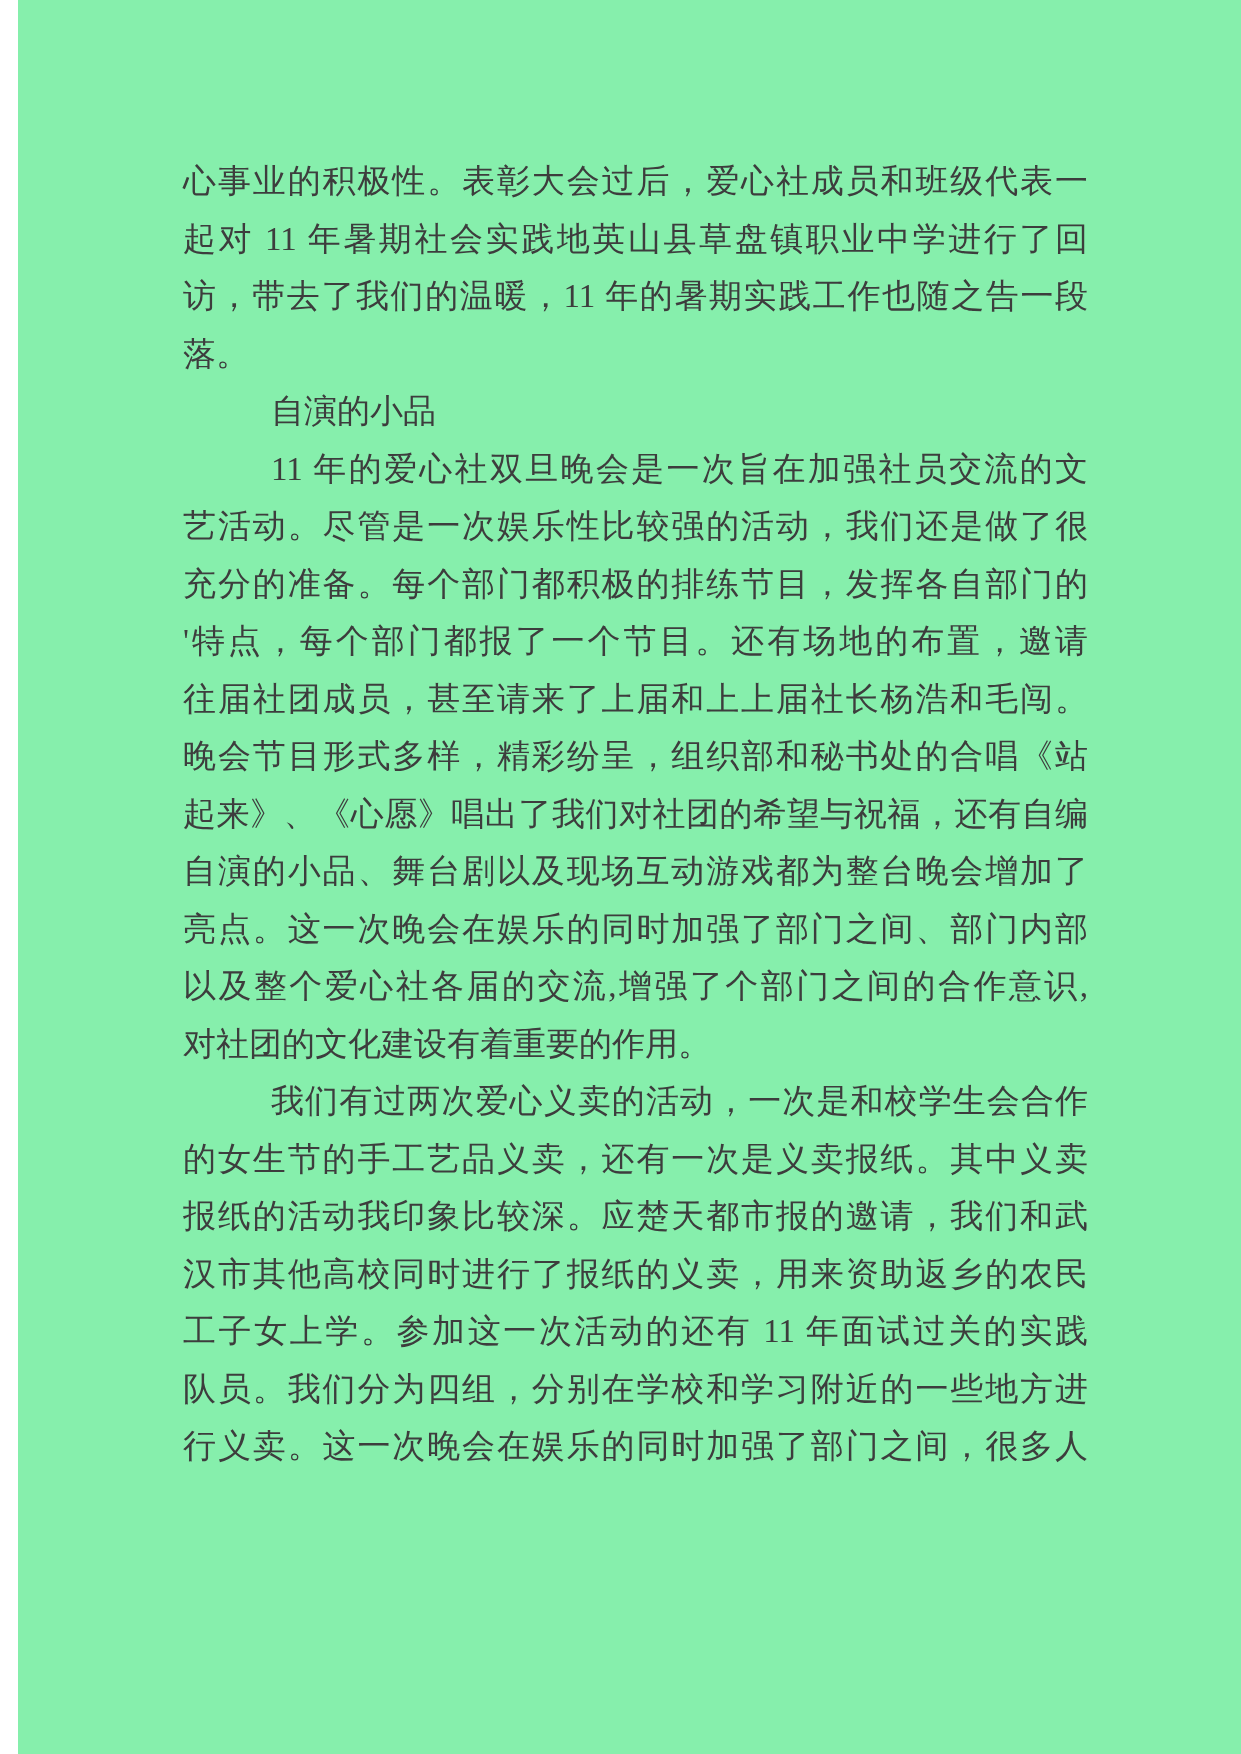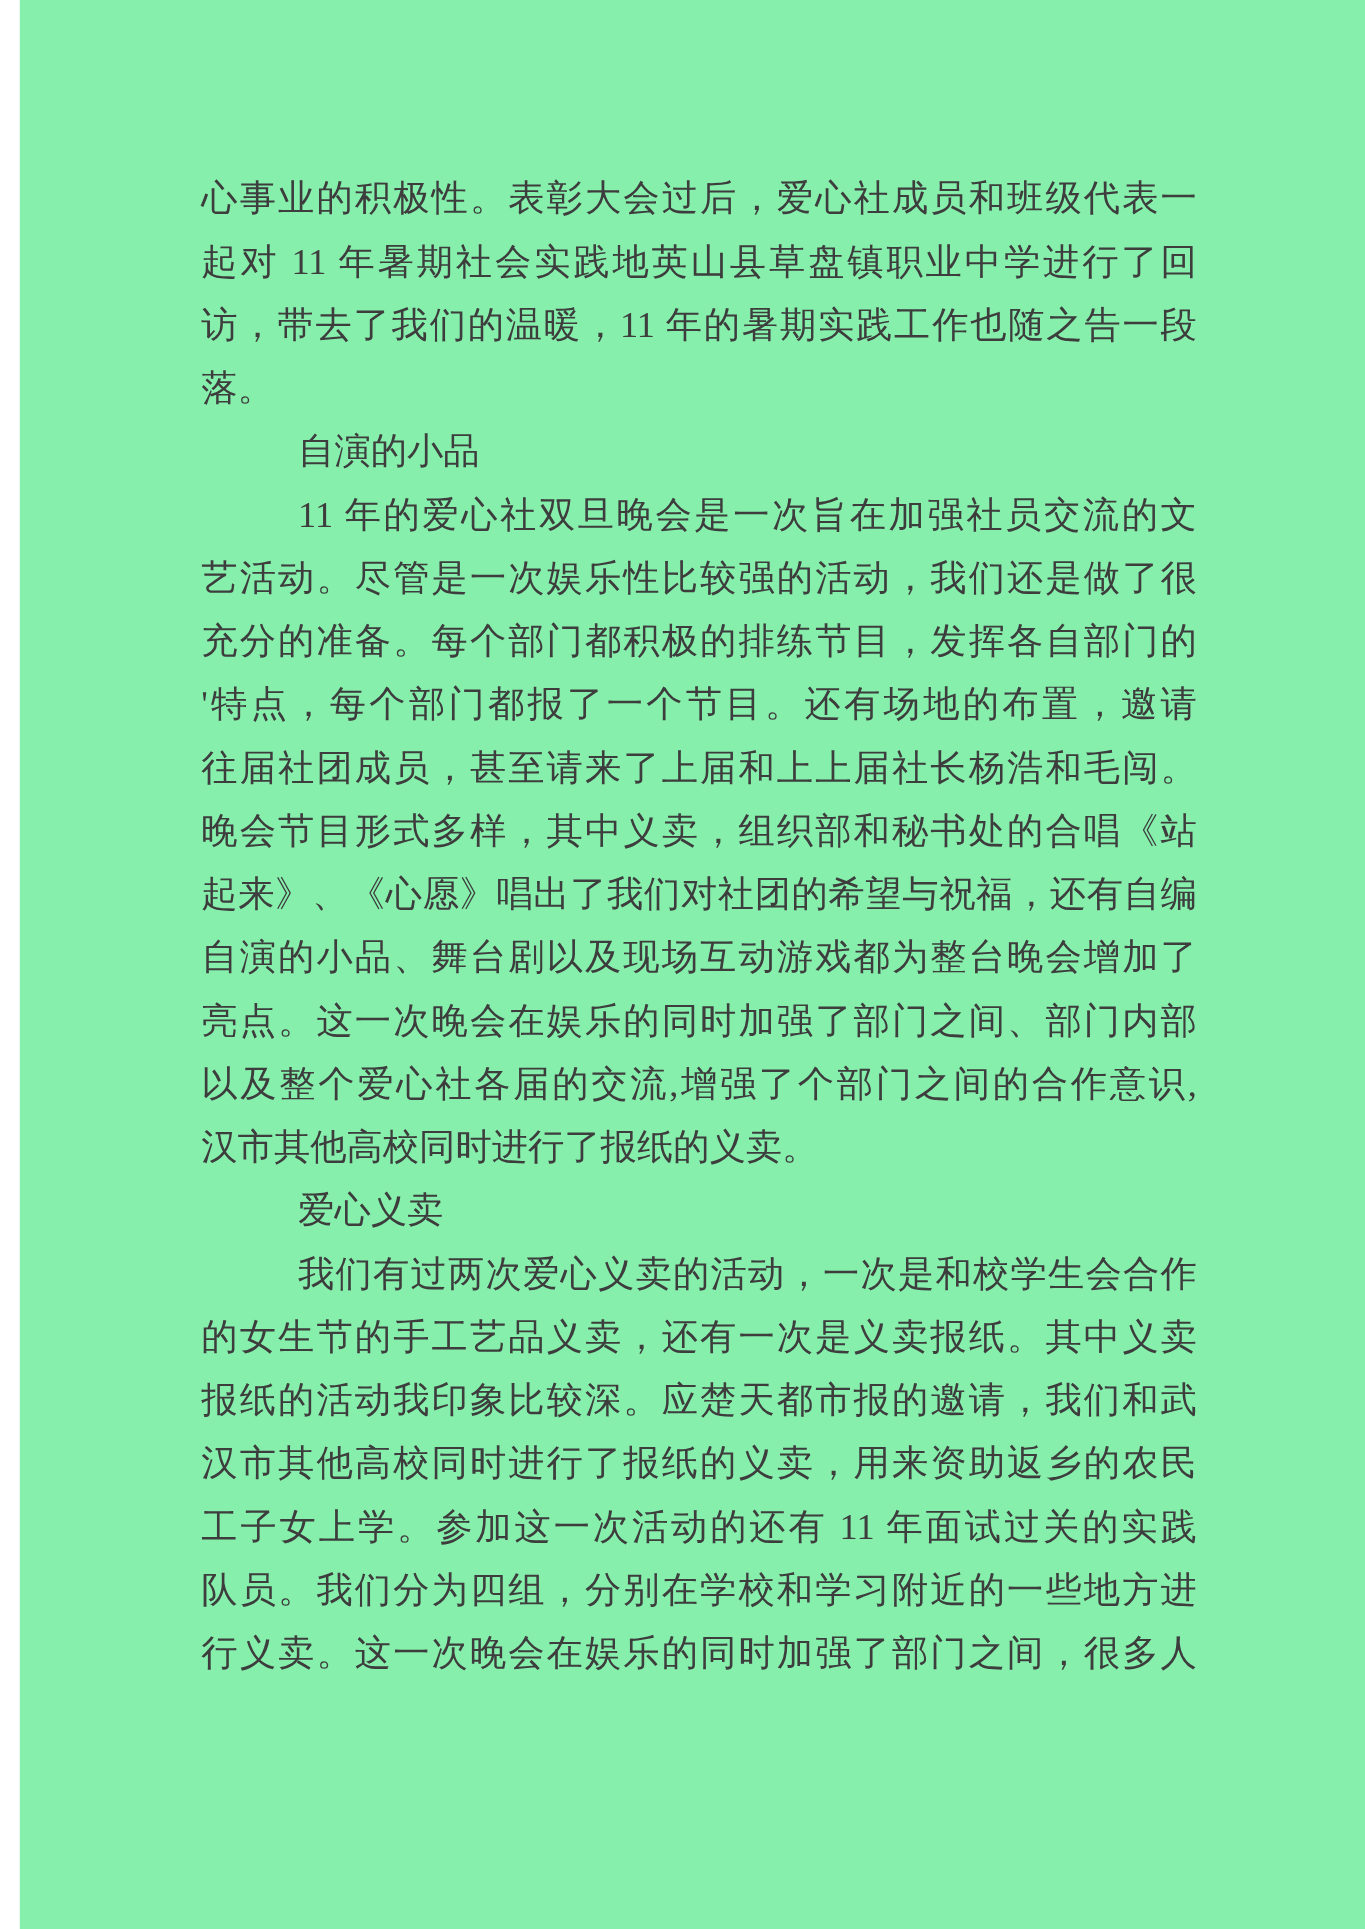--- a/index.html
+++ b/index.html
@@ -62,29 +62,26 @@
       </div>
       <div class="paragraph">
         <div class="line indent flush-left">自演的小品</div>
       </div>
       <div class="paragraph">
         <div class="line indent">11 年的爱心社双旦晚会是一次旨在加强社员交流的文</div>
         <div class="line">艺活动。尽管是一次娱乐性比较强的活动，我们还是做了很</div>
         <div class="line">充分的准备。每个部门都积极的排练节目，发挥各自部门的</div>
         <div class="line">'特点，每个部门都报了一个节目。还有场地的布置，邀请</div>
         <div class="line">往届社团成员，甚至请来了上届和上上届社长杨浩和毛闯。</div>
-        <div class="line">晚会节目形式多样，其中义卖，组织部和秘书处的合唱《站</div>
+        <div class="line">晚会节目形式多样，精彩纷呈，组织部和秘书处的合唱《站</div>
         <div class="line">起来》、《心愿》唱出了我们对社团的希望与祝福，还有自编</div>
         <div class="line">自演的小品、舞台剧以及现场互动游戏都为整台晚会增加了</div>
         <div class="line">亮点。这一次晚会在娱乐的同时加强了部门之间、部门内部</div>
         <div class="line">以及整个爱心社各届的交流,增强了个部门之间的合作意识,</div>
-        <div class="line flush-left">汉市其他高校同时进行了报纸的义卖。</div>
-      </div>
-      <div class="paragraph">
-        <div class="line indent flush-left">爱心义卖</div>
+        <div class="line flush-left">对社团的文化建设有着重要的作用。</div>
       </div>
       <div class="paragraph">
         <div class="line indent">我们有过两次爱心义卖的活动，一次是和校学生会合作</div>
         <div class="line">的女生节的手工艺品义卖，还有一次是义卖报纸。其中义卖</div>
         <div class="line">报纸的活动我印象比较深。应楚天都市报的邀请，我们和武</div>
         <div class="line">汉市其他高校同时进行了报纸的义卖，用来资助返乡的农民</div>
         <div class="line">工子女上学。参加这一次活动的还有 11 年面试过关的实践</div>
         <div class="line">队员。我们分为四组，分别在学校和学习附近的一些地方进</div>
         <div class="line">行义卖。这一次晚会在娱乐的同时加强了部门之间，很多人</div>
       </div>

